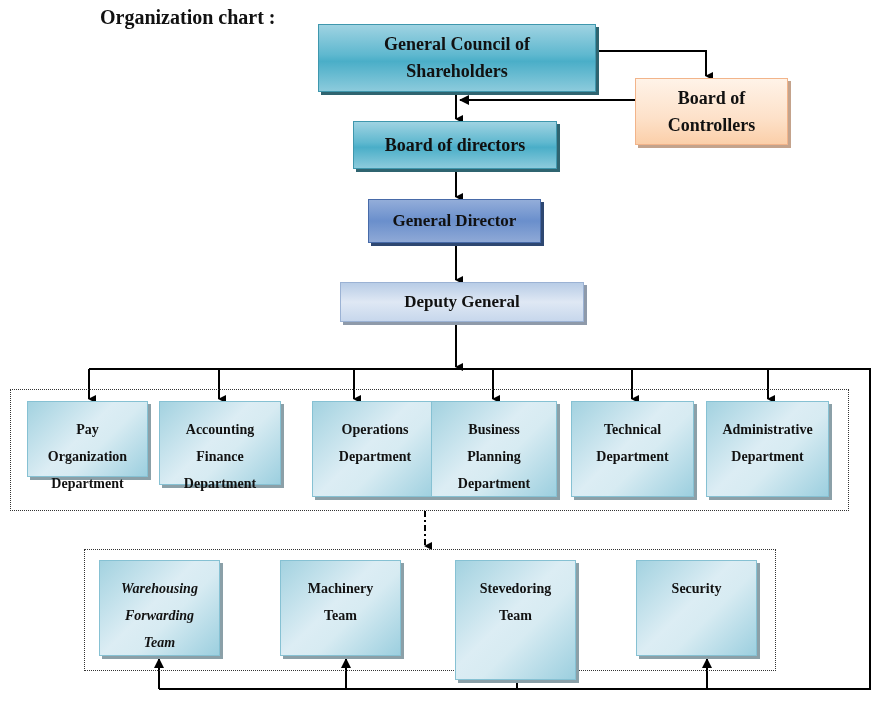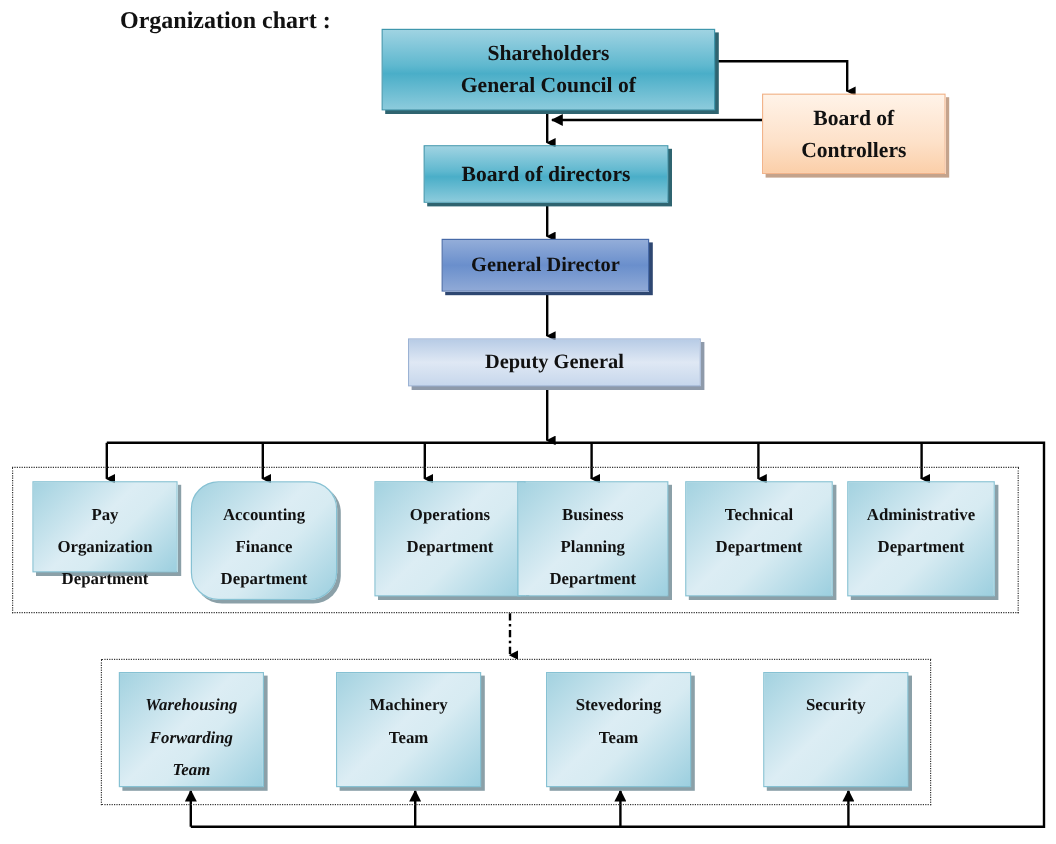--- a/index.html
+++ b/index.html
@@ -61,22 +61,22 @@
     <path d="M517,689 V659" marker-end="url(#au)"></path>
     <path d="M707,689 V659" marker-end="url(#au)"></path>
     <path d="M425,511 V546" stroke-dasharray="6,3,2,3" marker-end="url(#ah)"></path>
   </g>
 </svg>
 
 <div class="dotted" style="left:10px;top:389px;width:839px;height:122px;"></div>
 <div class="dotted" style="left:84px;top:549px;width:692px;height:122px;"></div>
 
 <div class="node teal big" style="left:318px;top:24px;width:278px;height:68px;">
+  <span>General Council of</span>
   <span>Shareholders</span>
-  <span>General Council of</span>
 </div>
 
 <div class="node peach big" style="left:635px;top:78px;width:153px;height:67px;">
   <span>Board of</span>
   <span>Controllers</span>
 </div>
 
 <div class="node teal big" style="left:353px;top:121px;width:204px;height:48px;">
   <span>Board of directors</span>
 </div>
@@ -87,21 +87,21 @@
 
 <div class="node pale mid" style="left:340px;top:282px;width:244px;height:40px;">
   <span>Deputy General</span>
 </div>
 
 <div class="node light" style="left:27px;top:401px;width:121px;height:76px;">
   <span>Pay</span>
   <span>Organization</span>
   <span>Department</span>
 </div>
-<div class="node light" style="left:159px;top:401px;width:122px;height:99px;border-radius:23px;">
+<div class="node light" style="left:159px;top:401px;width:122px;height:84px;">
   <span>Accounting</span>
   <span>Finance</span>
   <span>Department</span>
 </div>
 <div class="node light" style="left:292px;top:401px;width:126px;height:96px;margin-left:20px;">
   <span>Operations</span>
   <span>Department</span>
 </div>
 <div class="node light" style="left:431px;top:401px;width:126px;height:96px;">
   <span>Business</span>
@@ -119,19 +119,19 @@
 
 <div class="node light" style="left:99px;top:560px;width:121px;height:96px;font-style:italic;">
   <span>Warehousing</span>
   <span>Forwarding</span>
   <span>Team</span>
 </div>
 <div class="node light" style="left:280px;top:560px;width:121px;height:96px;">
   <span>Machinery</span>
   <span>Team</span>
 </div>
-<div class="node light" style="left:455px;top:560px;width:121px;height:96px;">
+<div class="node light" style="left:455px;top:560px;width:121px;height:120px;">
   <span>Stevedoring</span>
   <span>Team</span>
 </div>
 <div class="node light" style="left:636px;top:560px;width:121px;height:96px;">
   <span>Security</span>
 </div>
 
 </body></html>

